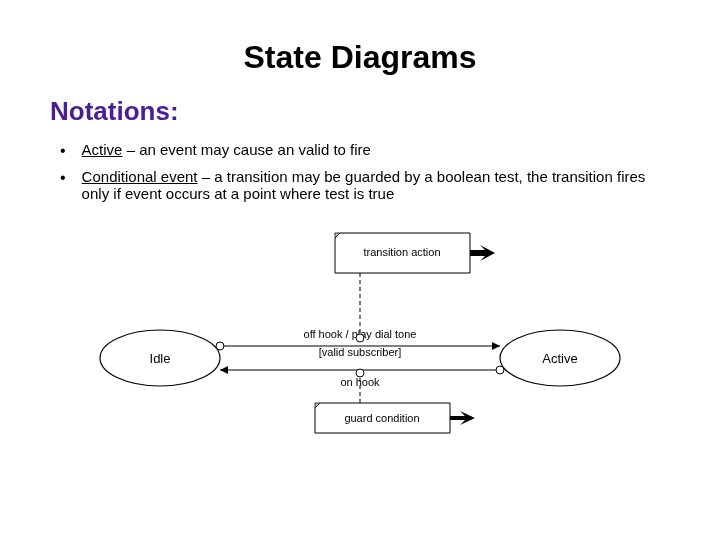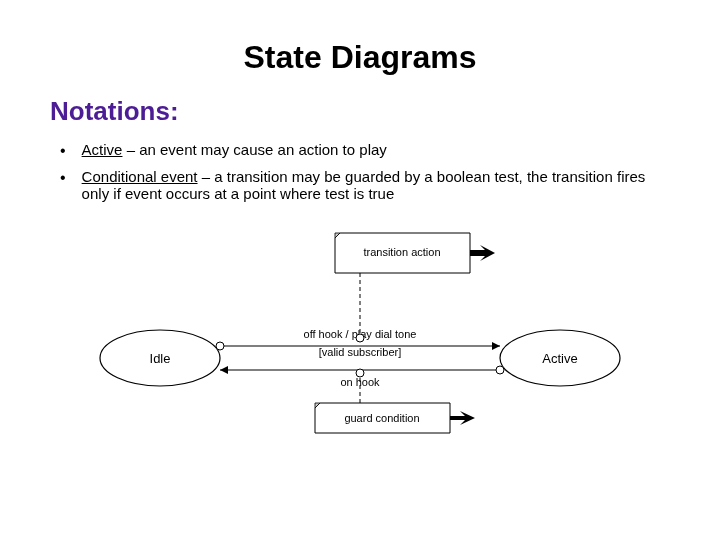--- a/index.html
+++ b/index.html
@@ -67,21 +67,21 @@
 <div class="slide">
 
   <div class="title">State Diagrams</div>
 
   <div class="notations-heading">Notations:</div>
 
   <ul class="bullet-list">
     <li>
       <span></span>
       <span>
-        <span class="underline">Active</span><span> – an event may cause an action to play</span>
+        <span class="underline">Active</span><span> – an event may cause an valid to fire</span>
       </span>
     </li>
     <li>
       <span></span>
       <span>
         <span class="underline">Conditional event</span><span> – a transition may be guarded by a boolean test, the transition fires only if event occurs at a point where test is true</span>
       </span>
     </li>
   </ul>
 

